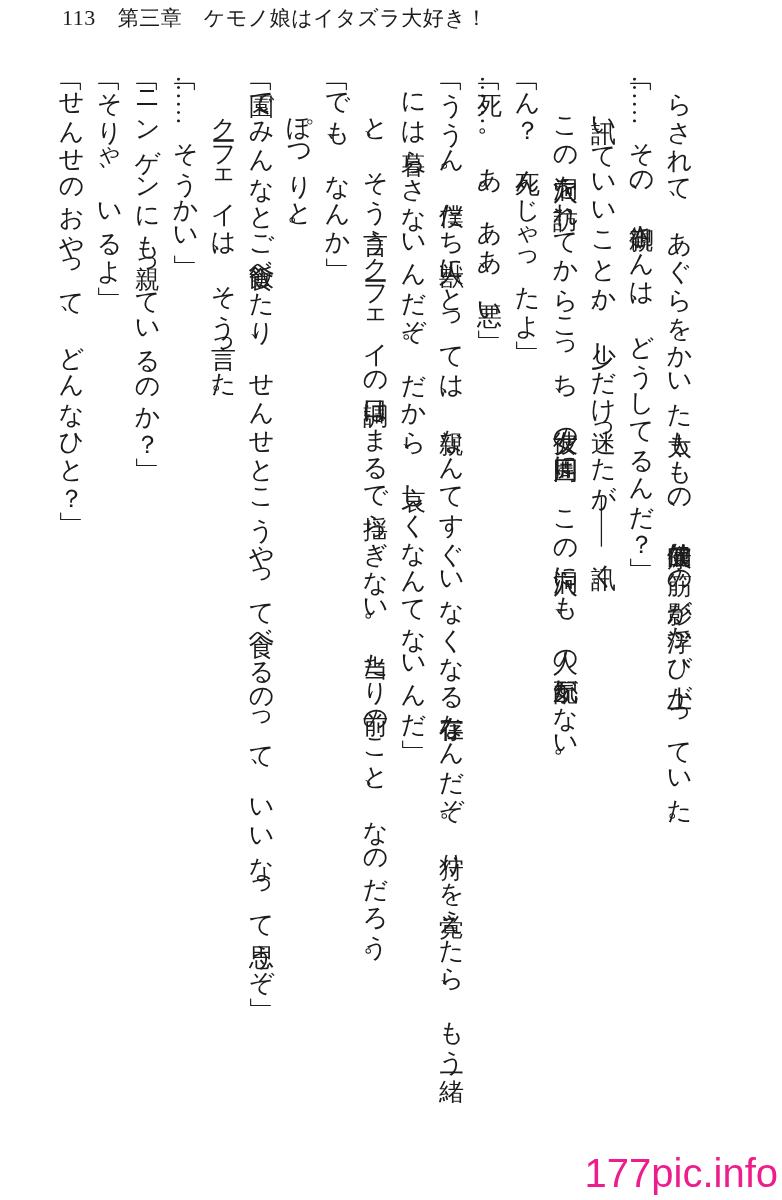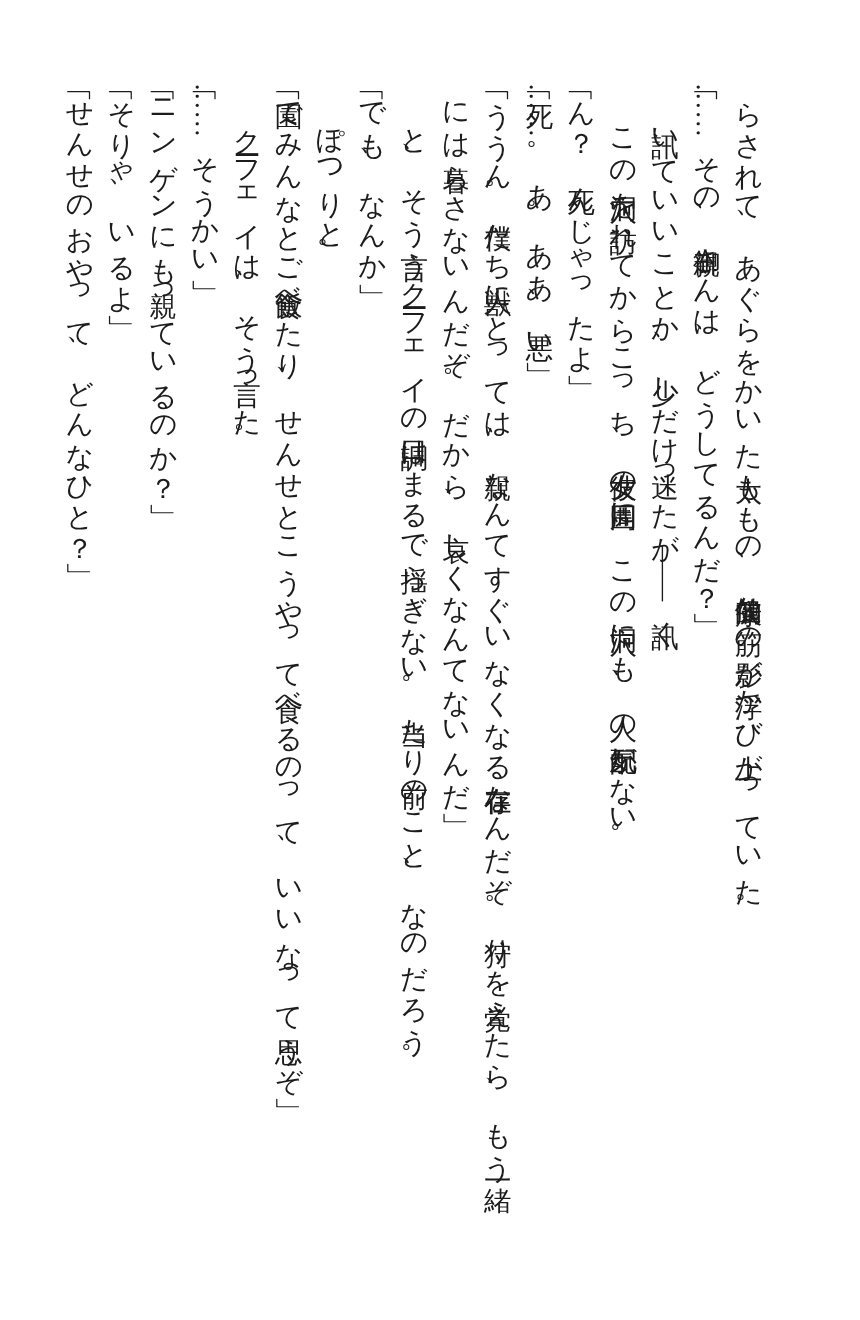--- a/index.html
+++ b/index.html
@@ -58,34 +58,38 @@
     font-weight: 400;
     letter-spacing: 0px;
     white-space: nowrap;
   }
 </style>
 </head>
 <body>
 
 <div class="page">
 
+  <div class="running-header">
+    <span class="page-num">113</span><span>第三章　ケモノ娘はイタズラ大好き！</span>
+  </div>
 
   <div class="body-text" id="body-text">
       <p>らされて、あぐらをかいた太ももの、健康的な筋の影が浮かび上がっていた。</p>
       <p>「……その、親御さんは、どうしてるんだ？」</p>
       <p class="indent">訊いていいことか、少しだけ迷ったが――訊く。</p>
       <p class="indent">この洞穴を訪れてからこっち、彼女の周囲に、この洞穴にも、人の気配がない。</p>
       <p>「ん？　死んじゃったよ」</p>
       <p>「死……。あ。ああ、悪い」</p>
       <p>「ううん。僕たち獣人にとっては、親なんてすぐいなくなる存在なんだぞ。狩りを覚えたら、もう一緒には暮らさないんだぞ。だから、哀しくなんてないんだ」</p>
       <p class="indent">と、そう言うクーフェイの口調はまるで揺らぎない。当たり前のこと、なのだろう。</p>
       <p>「でも、なんか」</p>
       <p class="indent">ぽつりと。</p>
       <p>「園でみんなとご飯食べたり、せんせとこうやって食べるのって、いいなって思うぞ」</p>
       <p class="indent">クーフェイは、そう言った。</p>
       <p>「……そうかい」</p>
       <p>「ニンゲンにも親っているのか？」</p>
       <p>「そりゃ、いるよ」</p>
       <p>「せんせのおやって、どんなひと？」</p>
     </div>
 
+  <div class="watermark" style="color: rgb(237, 30, 140);">177pic.info</div>
 
 </div>
 
 </body></html>

